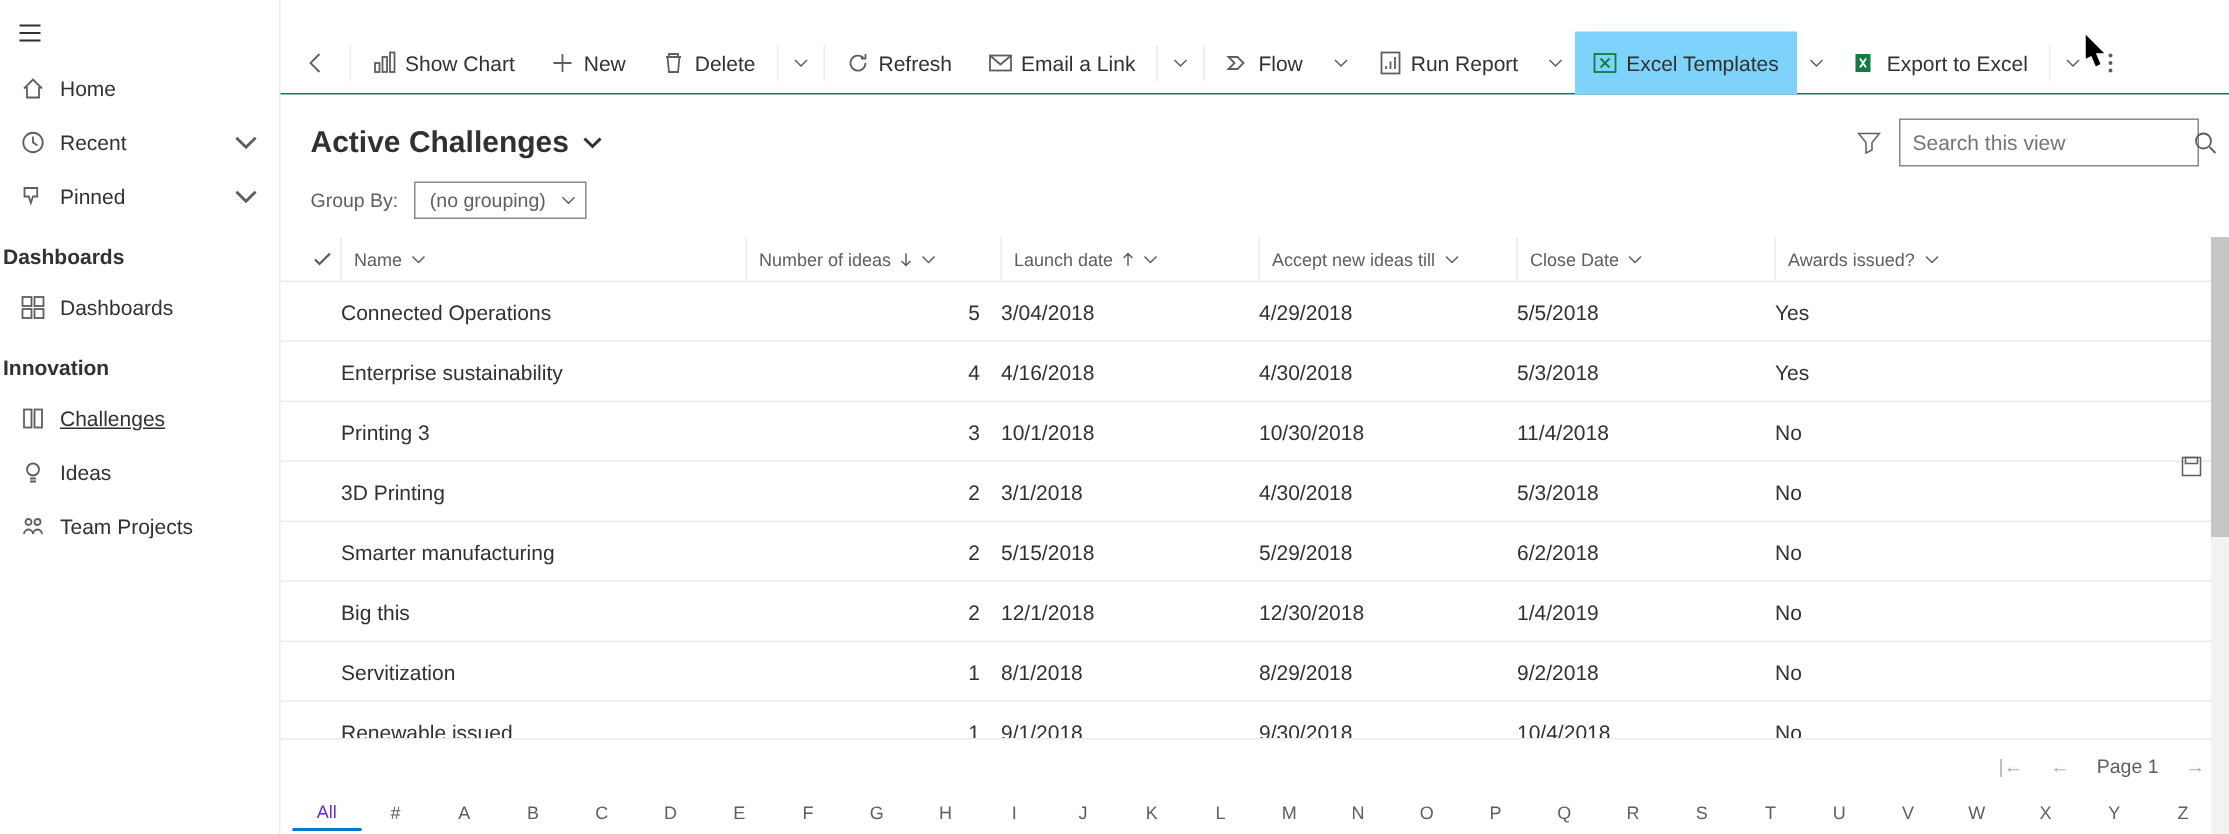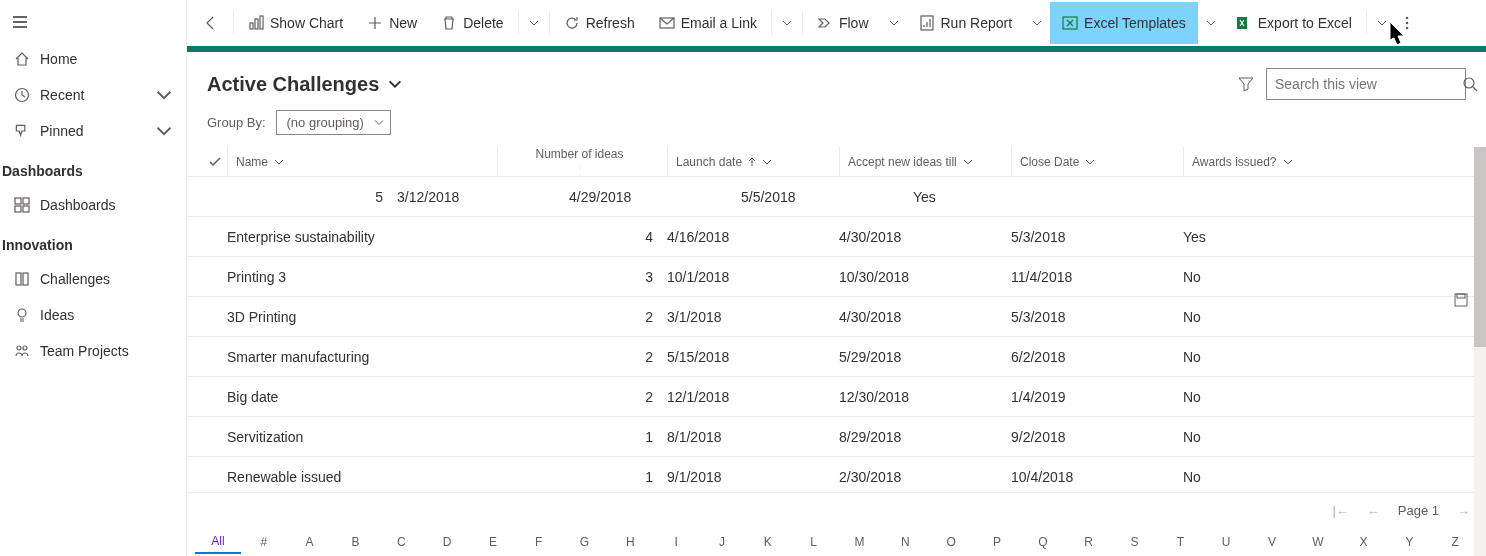--- a/index.html
+++ b/index.html
@@ -2,29 +2,29 @@
 <html><head>
 <meta charset="utf-8">
 <style>
 * { box-sizing: border-box; margin: 0; padding: 0; }
 body { font-family: "Segoe UI", Arial, sans-serif; font-size: 14px; color: #323130; background: #fff; overflow: hidden; }
 .app { display: flex; width: 1486px; height: 556px; position: relative; }
 .sidebar { width: 187px; flex-shrink: 0; border-right: 1px solid #edebe9; display: flex; flex-direction: column; padding-top: 6px; }
 .hamburger { padding: 8px 12px; cursor: pointer; }
 .hamburger svg { width: 16px; height: 16px; }
 .nav-item { display: flex; align-items: center; padding: 10px 14px; cursor: pointer; gap: 10px; position: relative; }
-.nav-item.active { background: #fff; }
+.nav-item.active { background: #fff; text-decoration: underline; }
 .nav-item.active::before { content:""; position:absolute; left:0; top:0; bottom:0; width:3px; background:#0078d4; display:none;}
 .nav-item .chev { margin-left: auto; }
 .nav-section { padding: 14px 0 8px 0; font-weight: 600; font-size: 14px; color: #323130; }
 .nav-section-label { padding-left: 2px; }
 .icon { width: 16px; height: 16px; display: inline-flex; align-items: center; justify-content: center; flex-shrink: 0; }
 .icon svg { width: 16px; height: 16px; stroke: #605e5c; fill: none; stroke-width: 1.2; }
 .main { flex: 1; display: flex; flex-direction: column; position: relative; min-width: 0; }
-.toolbar { height: 52px; border-bottom: 6px solid #0f766e; display: flex; align-items: center; padding: 0 4px; gap: 0; }
+.toolbar { height: 42px; border-bottom: 1px solid #0f766e; display: flex; align-items: center; padding: 0 4px; gap: 0; margin-top: 21px; }
 .tb-btn { display: flex; align-items: center; gap: 6px; padding: 0 12px; height: 42px; cursor: pointer; white-space: nowrap; font-size: 14px; }
 .tb-btn.hovered { background: #7dd3fc; }
 .tb-sep { width: 1px; height: 24px; background: #edebe9; margin: 0 2px; }
 .tb-chev { padding: 0 8px; height: 42px; display: flex; align-items: center; cursor: pointer; }
 .tb-more { padding: 0 10px; height: 42px; display:flex; align-items:center; cursor:pointer;}
 .header-row { display: flex; align-items: center; justify-content: space-between; padding: 16px 20px 10px 20px; }
 .view-title { display: flex; align-items: center; gap: 8px; cursor: pointer; }
 .view-title h1 { font-size: 20px; font-weight: 600; }
 .header-right { display:flex; align-items:flex-start; gap:4px;}
 .filter-btn { width: 32px; height: 32px; display: flex; align-items:center; justify-content:center; cursor:pointer;}
@@ -35,21 +35,21 @@
 .groupby-select .chev { position:absolute; right:6px; top:50%; transform:translateY(-50%);}
 .grid-wrap { flex:1; display:flex; flex-direction:column; min-height:0; position:relative;}
 .grid-header { display:flex; align-items:center; height:30px; border-bottom:1px solid #edebe9; font-size:12px; color:#605e5c; padding-left:16px;}
 .grid-header .col { display:flex; align-items:center; gap:6px; position:relative; border-left:1px solid #edebe9; padding-left:8px; height:100%;}
 .grid-header .col:first-of-type { border-left:none; padding-left:0;}
 .grid-body { overflow-y:auto; flex:1;}
 .grid-row { display:flex; align-items:center; height:40px; border-bottom:1px solid #edebe9; padding-left:16px; font-size:14px;}
 .col-check { width:24px; display:flex; justify-content:center;}
 .col-name { width:270px; padding-left:0;}
 .grid-row .col-name { padding-left:0;}
-.col-num { width:170px; text-align:right; padding-right:14px;flex-direction:column;}
+.col-num { width:170px; text-align:right; padding-right:14px;}
 .grid-row .col-num { justify-content:flex-end; display:flex;}
 .col-launch { width:172px;}
 .col-accept { width:172px;}
 .col-close { width:172px;}
 .col-awards { width:170px;}
 .grid-header .col-num { justify-content:flex-start;}
 .footer { height: 36px; border-top:1px solid #edebe9; display:flex; align-items:center; justify-content:flex-end; padding:0 16px; gap:18px; font-size:13px; color:#605e5c;}
 .footer .arrow { cursor:pointer; opacity:0.5;}
 .alpha-bar { height:28px; display:flex; align-items:center; gap:0; padding:0 8px; font-size:12px; color:#605e5c;}
 .alpha-bar span { flex:1; text-align:center; cursor:pointer; padding:4px 0;}
@@ -363,22 +363,23 @@
         <div class="col col-awards">
             <span>Awards issued?</span>
             <svg class="chev-svg" viewBox="0 0 10 10">
               <path d="M1 3l4 4 4-4" fill="none" stroke="#605e5c"></path>
             </svg>
           </div>
       </div>
       <div class="grid-body" id="grid-body">
           <div class="grid-row">
             <div class="col-check"></div>
+            <div class="col-name">Connected Operations</div>
             <div class="col-num">5</div>
-            <div class="col-launch">3/12/2018</div>
+            <div class="col-launch">3/04/2018</div>
             <div class="col-accept">4/29/2018</div>
             <div class="col-close">5/5/2018</div>
             <div class="col-awards">Yes</div>
           </div>
           <div class="grid-row">
             <div class="col-check"></div>
             <div class="col-name">Enterprise sustainability</div>
             <div class="col-num">4</div>
             <div class="col-launch">4/16/2018</div>
             <div class="col-accept">4/30/2018</div>
@@ -407,42 +408,42 @@
             <div class="col-check"></div>
             <div class="col-name">Smarter manufacturing</div>
             <div class="col-num">2</div>
             <div class="col-launch">5/15/2018</div>
             <div class="col-accept">5/29/2018</div>
             <div class="col-close">6/2/2018</div>
             <div class="col-awards">No</div>
           </div>
           <div class="grid-row">
             <div class="col-check"></div>
-            <div class="col-name">Big date</div>
+            <div class="col-name">Big this</div>
             <div class="col-num">2</div>
             <div class="col-launch">12/1/2018</div>
             <div class="col-accept">12/30/2018</div>
             <div class="col-close">1/4/2019</div>
             <div class="col-awards">No</div>
           </div>
           <div class="grid-row">
             <div class="col-check"></div>
             <div class="col-name">Servitization</div>
             <div class="col-num">1</div>
             <div class="col-launch">8/1/2018</div>
             <div class="col-accept">8/29/2018</div>
             <div class="col-close">9/2/2018</div>
             <div class="col-awards">No</div>
           </div>
           <div class="grid-row">
             <div class="col-check"></div>
             <div class="col-name">Renewable issued</div>
             <div class="col-num">1</div>
             <div class="col-launch">9/1/2018</div>
-            <div class="col-accept">2/30/2018</div>
+            <div class="col-accept">9/30/2018</div>
             <div class="col-close">10/4/2018</div>
             <div class="col-awards">No</div>
           </div>
         </div>
       <div class="footer">
         <span class="arrow">|←</span>
         <span class="arrow">←</span>
         <span>Page 1</span>
         <span class="arrow">→</span>
       </div>

